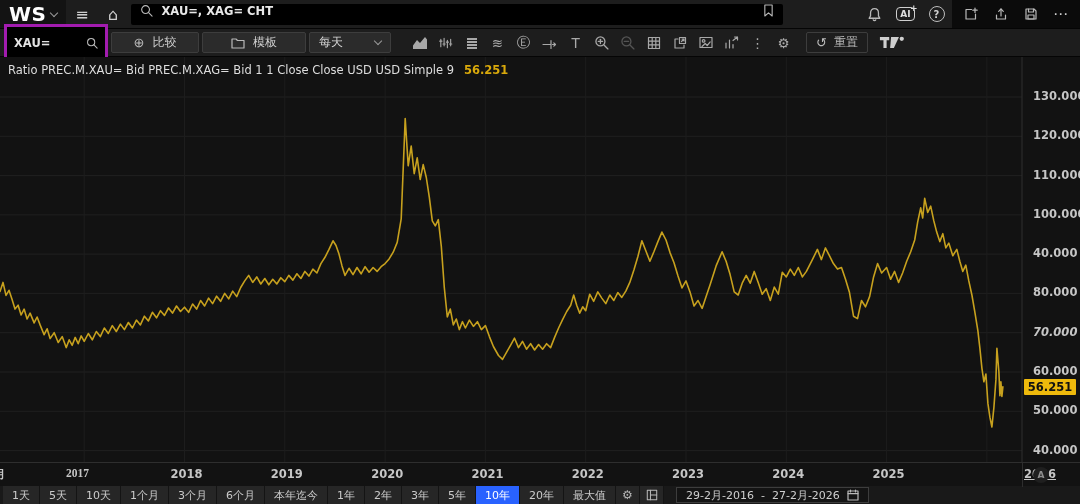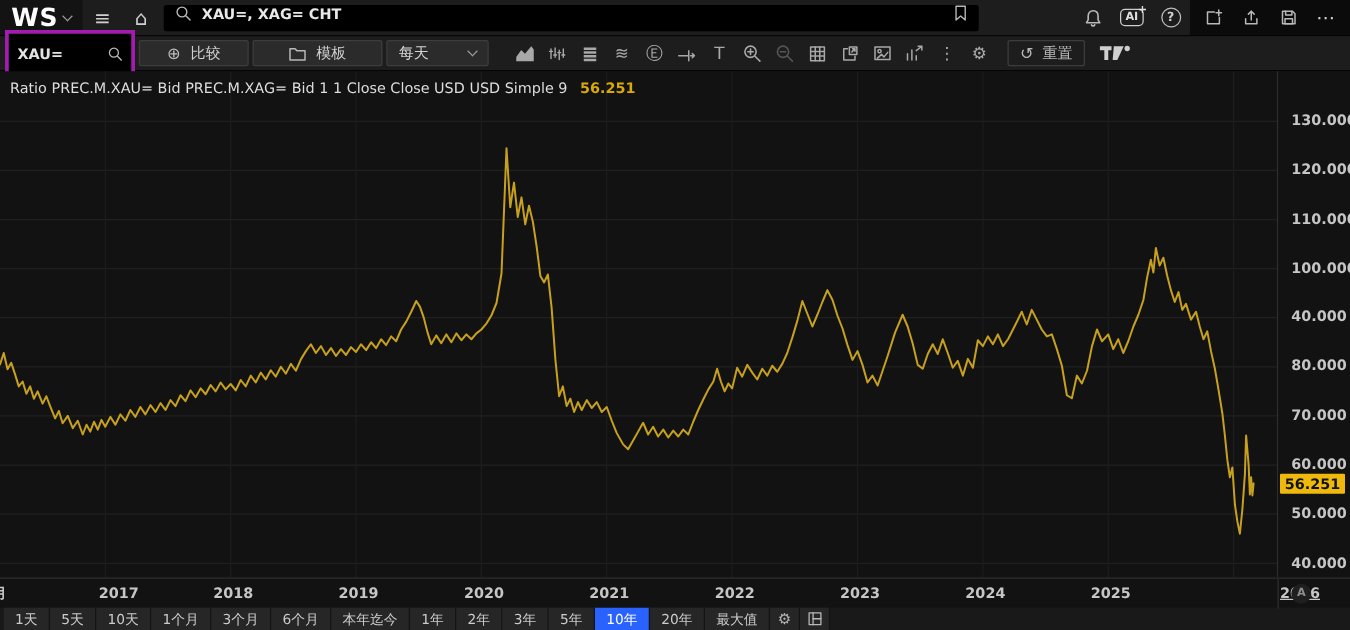--- a/index.html
+++ b/index.html
@@ -278,32 +278,32 @@
     <span class="lt">Ratio PREC.M.XAU= Bid PREC.M.XAG= Bid 1 1 Close Close USD USD Simple 9</span>
     <span class="lv">56.251</span>
   </div>
   <div id="ylabels">
       <div class="ylab" style="top: 32px;">130.000</div>
       <div class="ylab" style="top: 71.286px;">120.000</div>
       <div class="ylab" style="top: 110.572px;">110.000</div>
       <div class="ylab" style="top: 149.858px;">100.000</div>
       <div class="ylab" style="top: 189.144px;">40.000</div>
       <div class="ylab" style="top: 228.43px;">80.000</div>
-      <div class="ylab" style="top: 267.716px;">70.000</div>
+      <div class="ylab" style="top: 267.716px; font-style: italic;">70.000</div>
       <div class="ylab" style="top: 307.002px;">60.000</div>
       <div class="ylab" style="top: 346.288px;">50.000</div>
       <div class="ylab" style="top: 385.574px;">40.000</div>
     </div>
   <div class="pricetag" id="pricetag" style="top: 321.73px;">56.251</div>
 </div>
 
 <div class="xstrip">
   <span class="xedge">月</span>
   <div id="xlabels">
-      <div class="xlab" style="left: 79px;">2017</div>
+      <div class="xlab" style="left: 66px; font-family: Liberation Serif, serif;">2017</div>
       <div class="xlab" style="left: 170.542px;">2018</div>
       <div class="xlab" style="left: 270.836px;">2019</div>
       <div class="xlab" style="left: 371.131px;">2020</div>
       <div class="xlab" style="left: 471.425px; text-align: center;">2021</div>
       <div class="xlab" style="left: 571.719px;">2022</div>
       <div class="xlab" style="left: 672.014px;">2023</div>
       <div class="xlab" style="left: 772.308px;">2024</div>
       <div class="xlab" style="left: 872.603px;">2025</div>
       <div class="xlab" style="left: 1024px; text-decoration: underline;">2026</div>
     </div>
@@ -329,13 +329,24 @@
   <span class="rbi">
     <span>⚙</span>
   </span>
   <span class="rbi">
     <svg width="12" height="12" viewBox="0 0 14 14" class="icon-stroke">
         <rect x="1.5" y="1.5" width="11" height="11"></rect>
         <line x1="5.2" y1="1.5" x2="5.2" y2="12.5"></line>
         <line x1="5.2" y1="7" x2="12.5" y2="7"></line>
       </svg>
   </span>
+  <span class="datebox">
+    <span>29-2月-2016</span>
+    <span>-</span>
+    <span>27-2月-2026</span>
+    <svg width="12" height="12" viewBox="0 0 12 12" class="icon-stroke">
+        <rect x="1" y="2" width="10" height="9"></rect>
+        <line x1="1" y1="4.6" x2="11" y2="4.6"></line>
+        <line x1="3.5" y1="1" x2="3.5" y2="3"></line>
+        <line x1="8.5" y1="1" x2="8.5" y2="3"></line>
+      </svg>
+  </span>
 </footer>
 
 </body></html>

